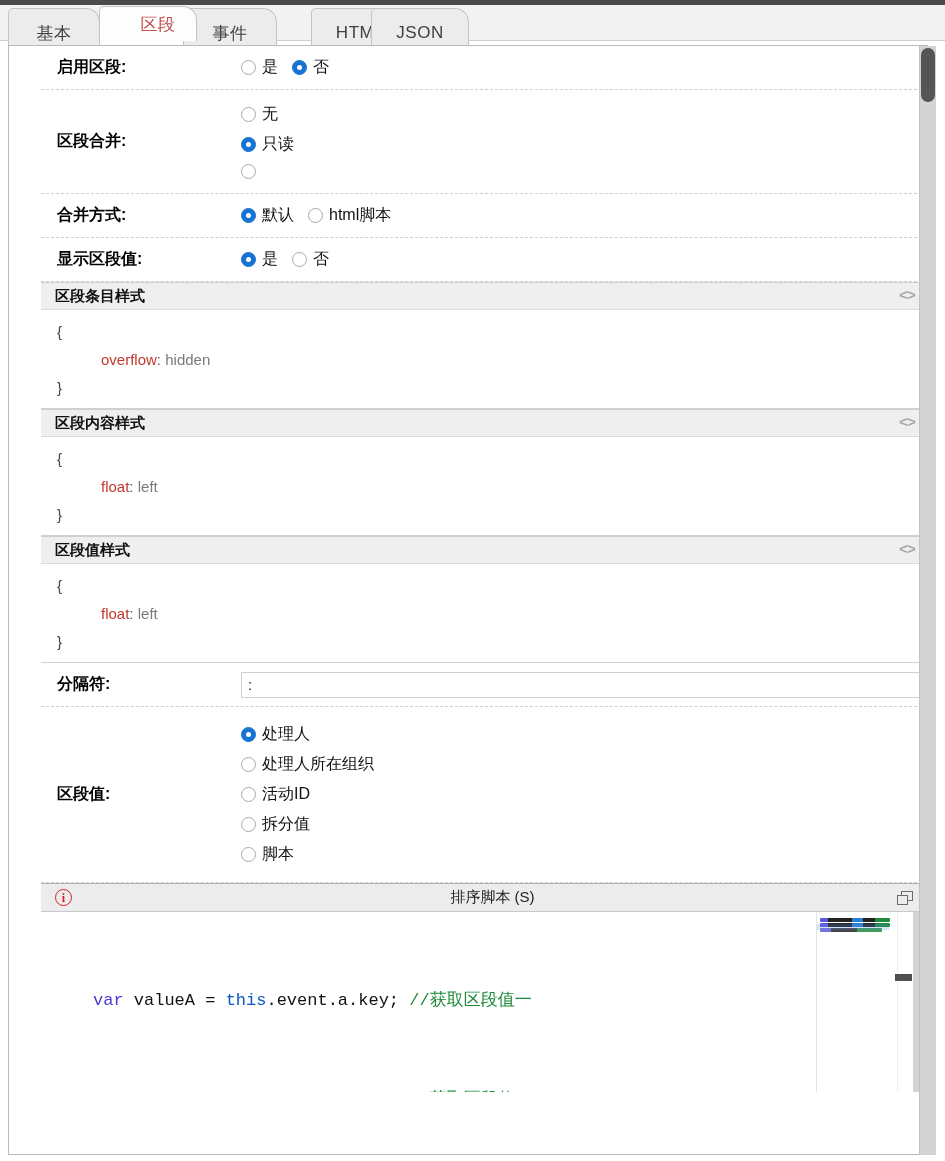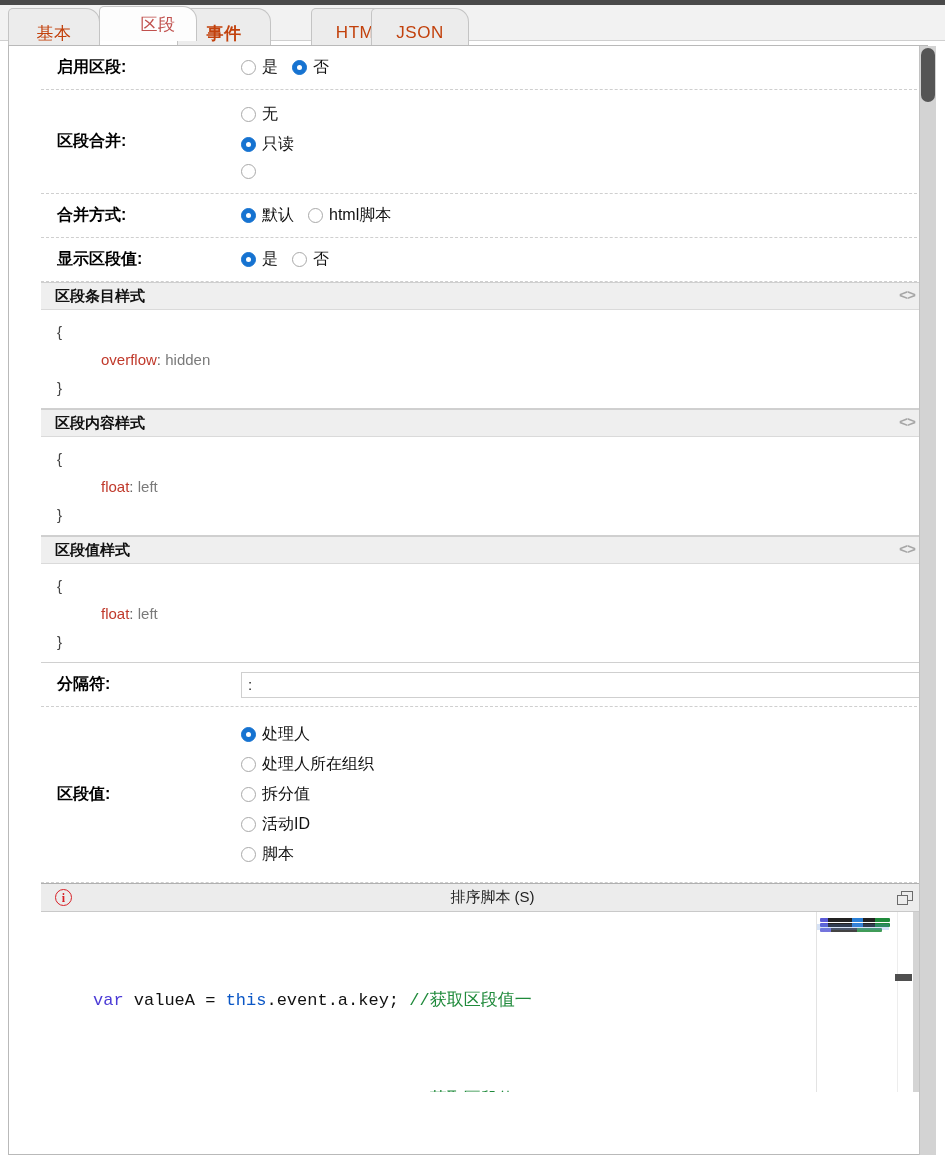--- a/index.html
+++ b/index.html
@@ -39,21 +39,21 @@
     height: 49px;
     background: #ececec;
     border: 1px solid #c4c4c4;
     border-bottom: none;
     border-top-left-radius: 5px;
     border-top-right-radius: 14px;
     display: flex;
     align-items: center;
     justify-content: center;
     font-size: 17px;
-    color: #c2410c;
+    color: #404040;
     box-sizing: border-box;
     transform: skewX(0deg);
     cursor: default;
     letter-spacing: 0.5px;
   }
   .tab.active {
     background: #fdfdfd;
     color: #c0504d;
     z-index: 5;
     top: 1px;
@@ -355,21 +355,21 @@
 
 <div class="top-strip"></div>
 
 <div class="tabbar">
   <div class="tab" style="left:8px;width:92px;">
     <span>基本</span>
   </div>
   <div class="tab active" style="left:99px;width:98px;padding-left:20px;">
     <span>区段</span>
   </div>
-  <div class="tab" style="left:177px;width:94px;font-weight:bold;">
+  <div class="tab" style="left:183px;width:94px;">
     <span>事件</span>
   </div>
   <div class="tab" style="left:279px;width:98px;margin-left:32px;">
     <span>HTML</span>
   </div>
   <div class="tab" style="left:371px;width:98px;">
     <span>JSON</span>
   </div>
 </div>
 
@@ -483,25 +483,25 @@
       <label class="radio-opt block">
         <span class="rdo on"></span>
         <span class="rdo-label">处理人</span>
       </label>
       <label class="radio-opt block">
         <span class="rdo"></span>
         <span class="rdo-label">处理人所在组织</span>
       </label>
       <label class="radio-opt block">
         <span class="rdo"></span>
+        <span class="rdo-label">活动ID</span>
+      </label>
+      <label class="radio-opt block">
+        <span class="rdo"></span>
         <span class="rdo-label">拆分值</span>
-      </label>
-      <label class="radio-opt block">
-        <span class="rdo"></span>
-        <span class="rdo-label">活动ID</span>
       </label>
       <label class="radio-opt block">
         <span class="rdo"></span>
         <span class="rdo-label">脚本</span>
       </label>
     </div>
   </div>
 
   <div class="script-panel">
     <div class="script-head">

